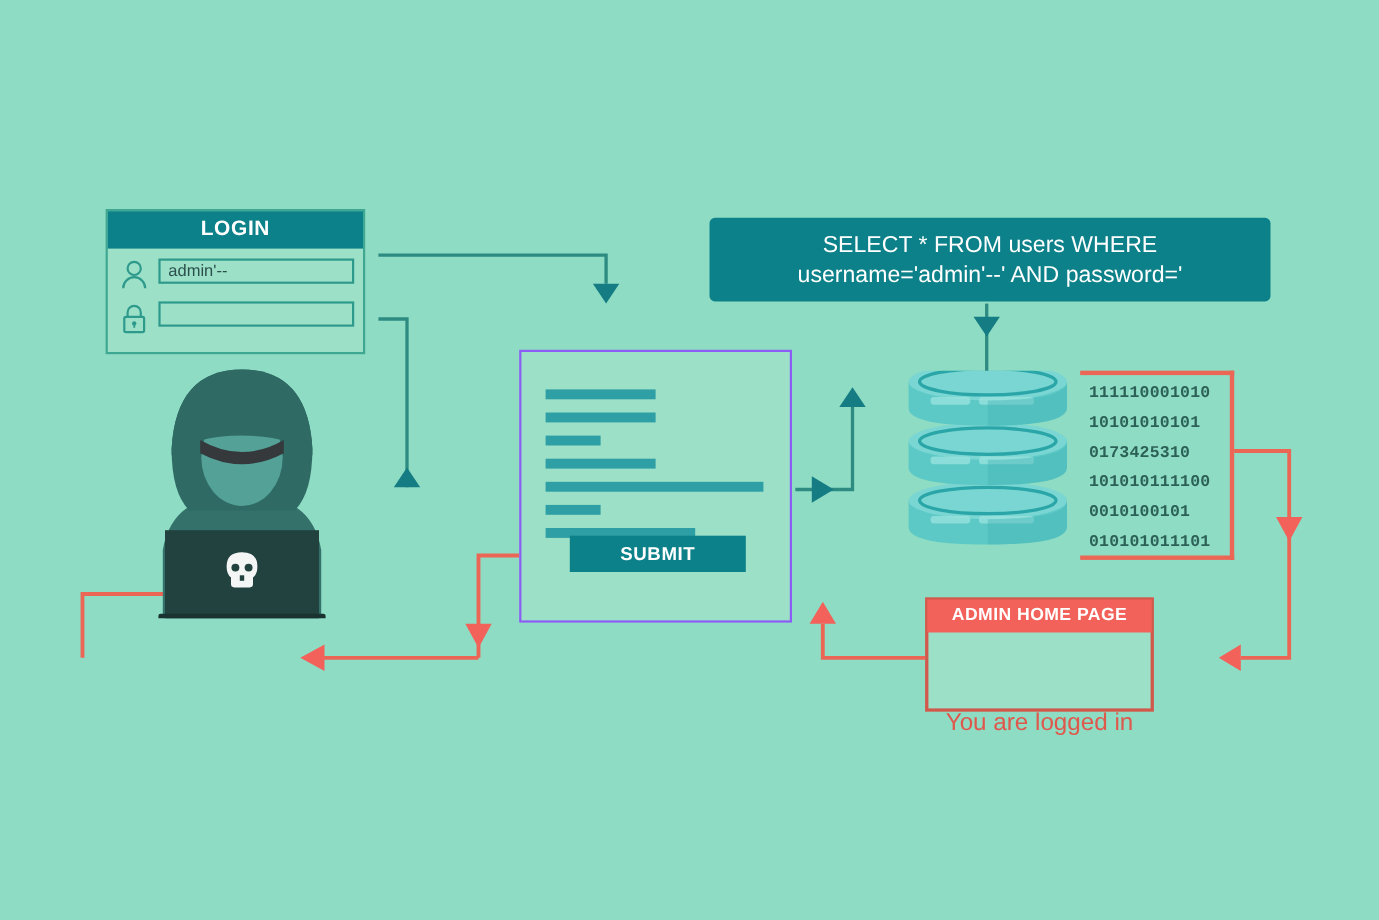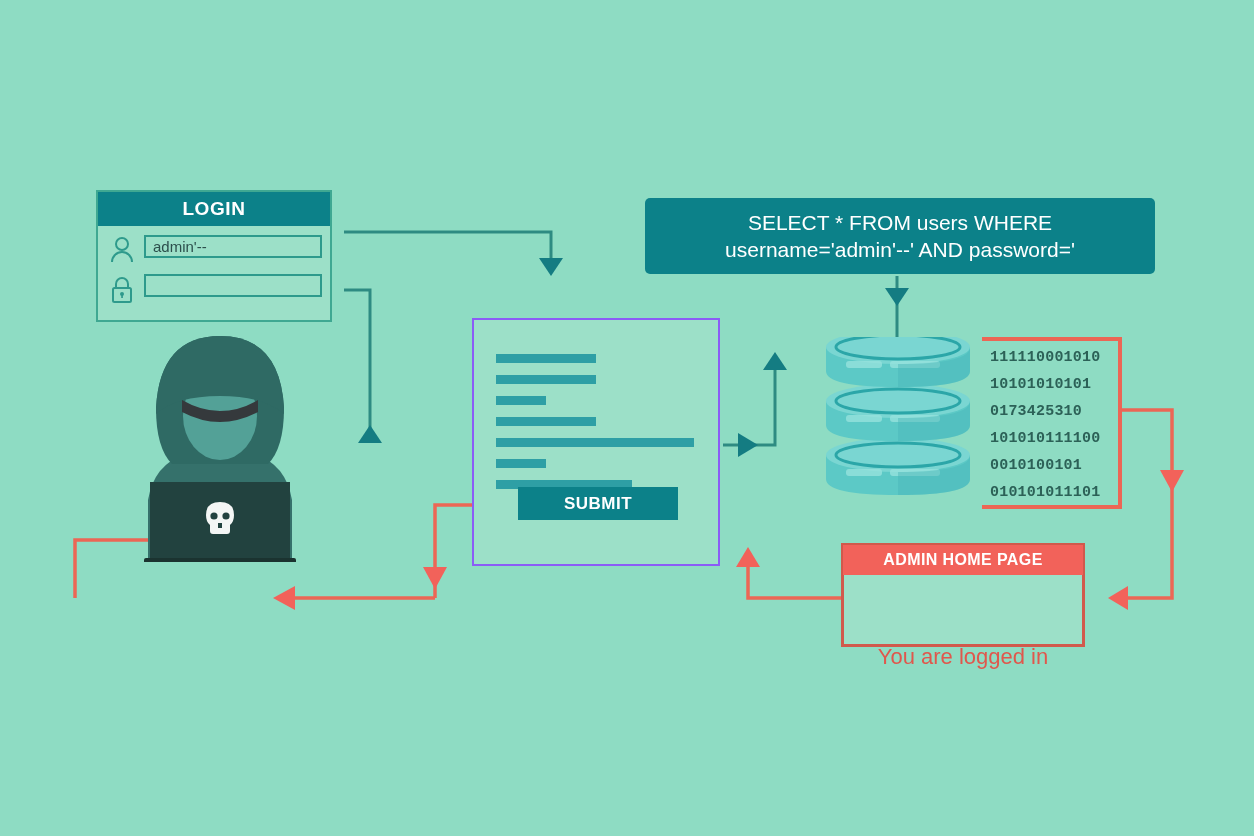--- a/index.html
+++ b/index.html
@@ -125,21 +125,21 @@
     line-height: 27px;
     color: #2c6157;
     font-weight: bold;
     letter-spacing: 0.2px;
     white-space: nowrap;
   }
 
   
   #admin-page {
     left: 841px; top: 543px;
-    width: 244px; height: 104px;
+    width: 208px; height: 104px;
     border: 3px solid #d1594c;
     box-sizing: border-box;
     background: #9ce0c8;
   }
   #admin-header {
     height: 30px;
     background: #f2625a;
     color: #ffffff;
     font-size: 16px;
     font-weight: bold;

